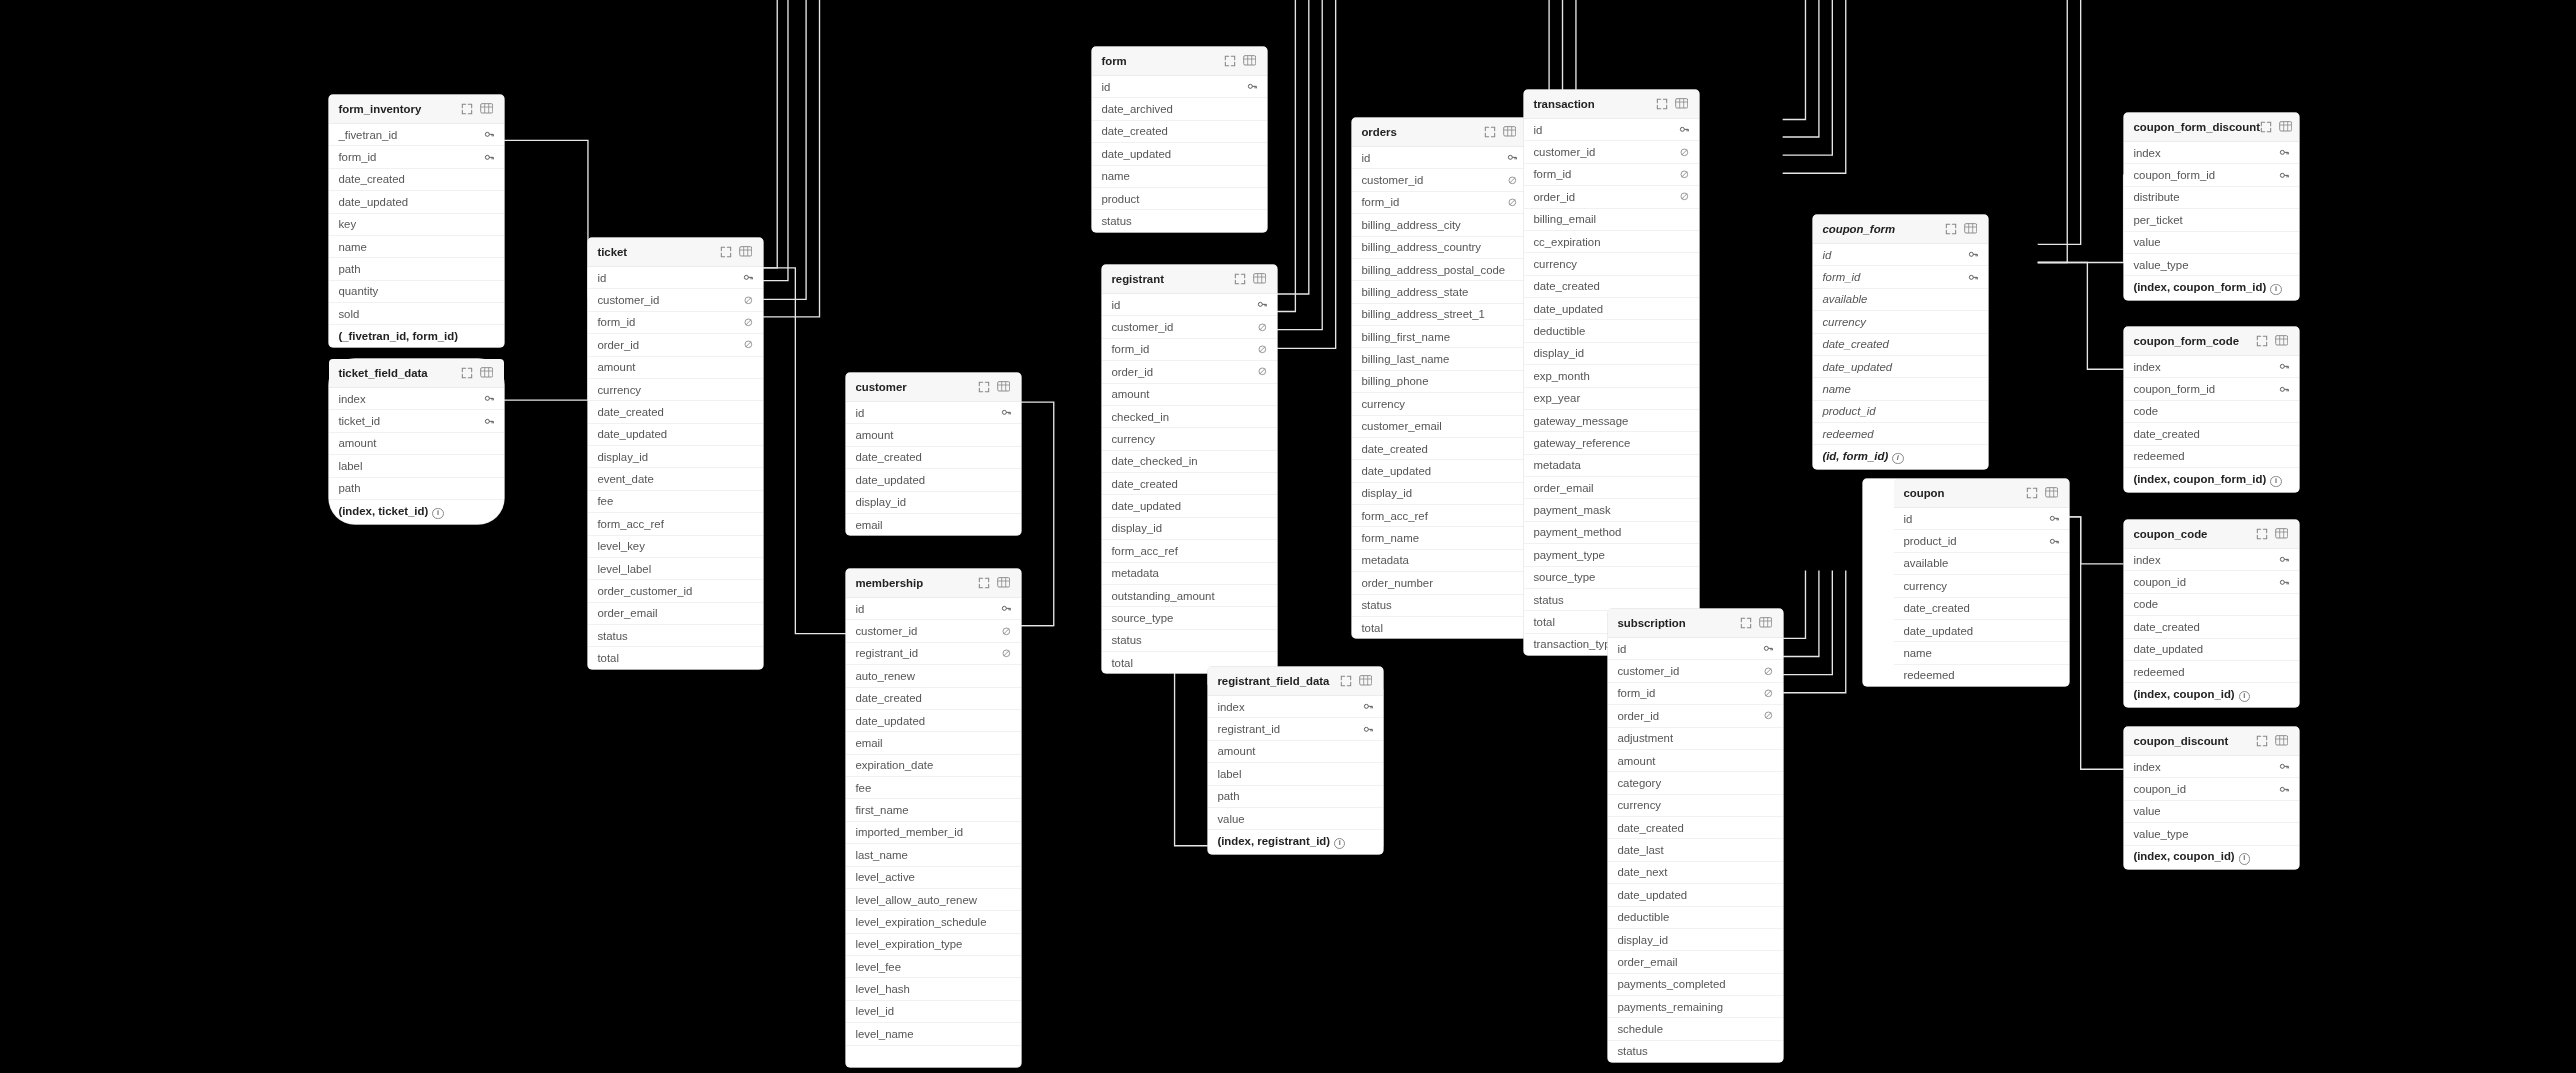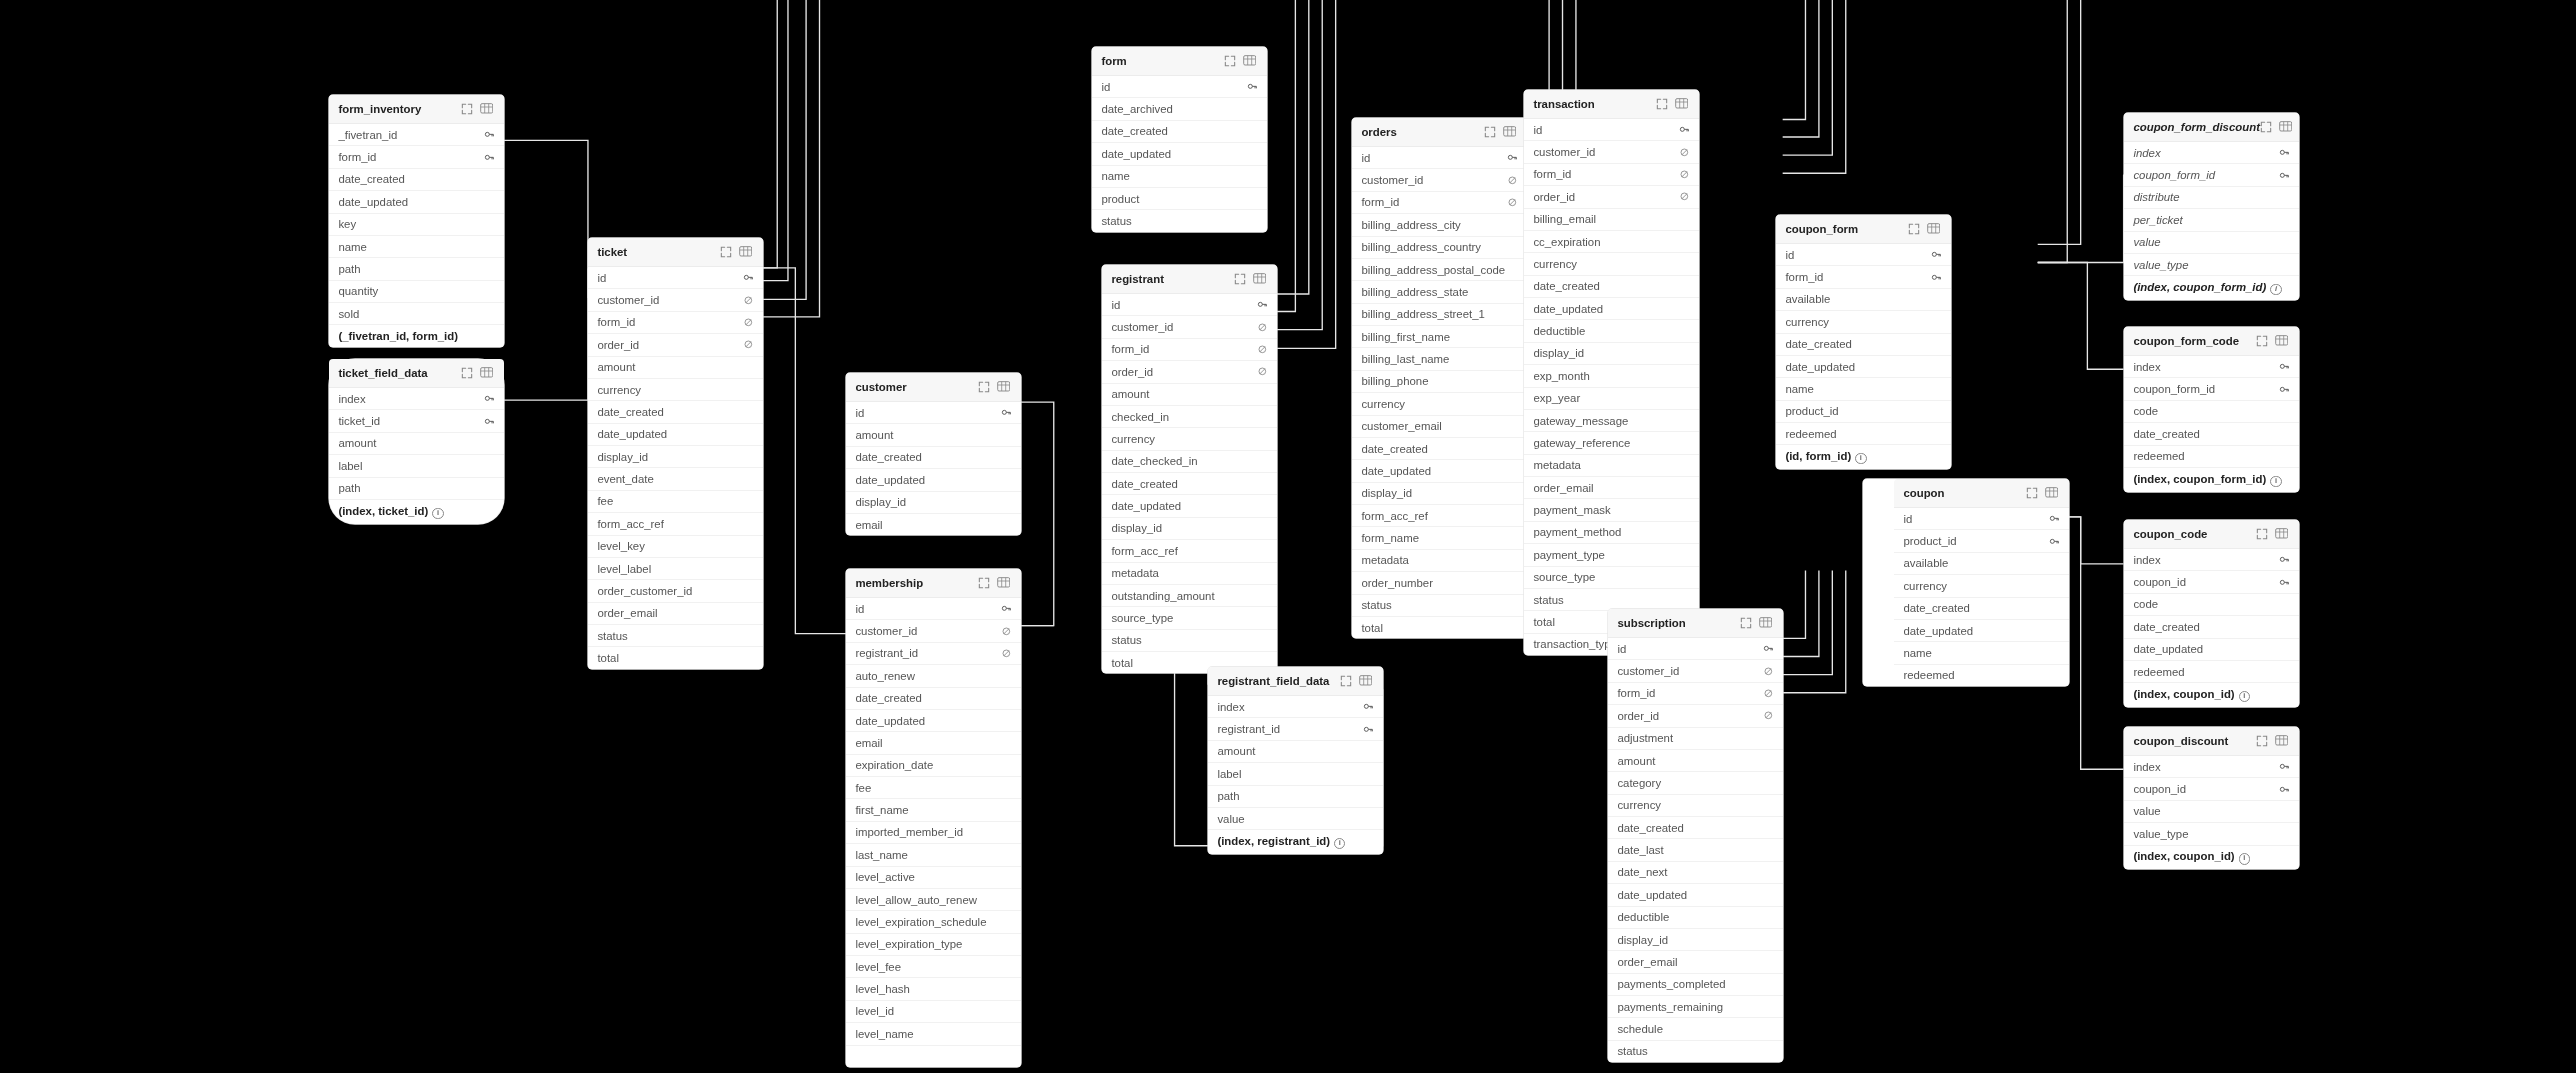--- a/index.html
+++ b/index.html
@@ -1216,21 +1216,21 @@
         <div class="row">
           <span class="lbl">schedule</span>
           <span class="ric"></span>
         </div>
         <div class="row">
           <span class="lbl">status</span>
           <span class="ric"></span>
         </div>
       </div>
     </div>
-    <div class="table" style="left: 1776px; top: 215px;">
+    <div class="table" style="left: 1813px; top: 215px; font-style: italic;">
       <div class="thead">
         <span>coupon_form</span>
         <span class="icons">
           <span class="icon">
             <svg width="12" height="12" viewBox="0 0 18 18">
               <path d="M2 7 V2 H7 M11 2 H16 V7 M16 11 V16 H11 M7 16 H2 V11" stroke="#888" stroke-width="1.6" fill="none" stroke-linecap="round"></path>
             </svg>
           </span>
           <span class="icon">
             <svg width="13.4" height="12" viewBox="0 0 20 18">
@@ -1368,21 +1368,21 @@
         <div class="row">
           <span class="lbl">name</span>
           <span class="ric"></span>
         </div>
         <div class="row">
           <span class="lbl">redeemed</span>
           <span class="ric"></span>
         </div>
       </div>
     </div>
-    <div class="table" style="left: 2124px; top: 113px; font-style: italic;">
+    <div class="table" style="left: 2124px; top: 113px;">
       <div class="thead">
         <span>coupon_form_discount</span>
         <span class="icons">
           <span class="icon">
             <svg width="12" height="12" viewBox="0 0 18 18">
               <path d="M2 7 V2 H7 M11 2 H16 V7 M16 11 V16 H11 M7 16 H2 V11" stroke="#888" stroke-width="1.6" fill="none" stroke-linecap="round"></path>
             </svg>
           </span>
           <span class="icon">
             <svg width="13.4" height="12" viewBox="0 0 20 18">

